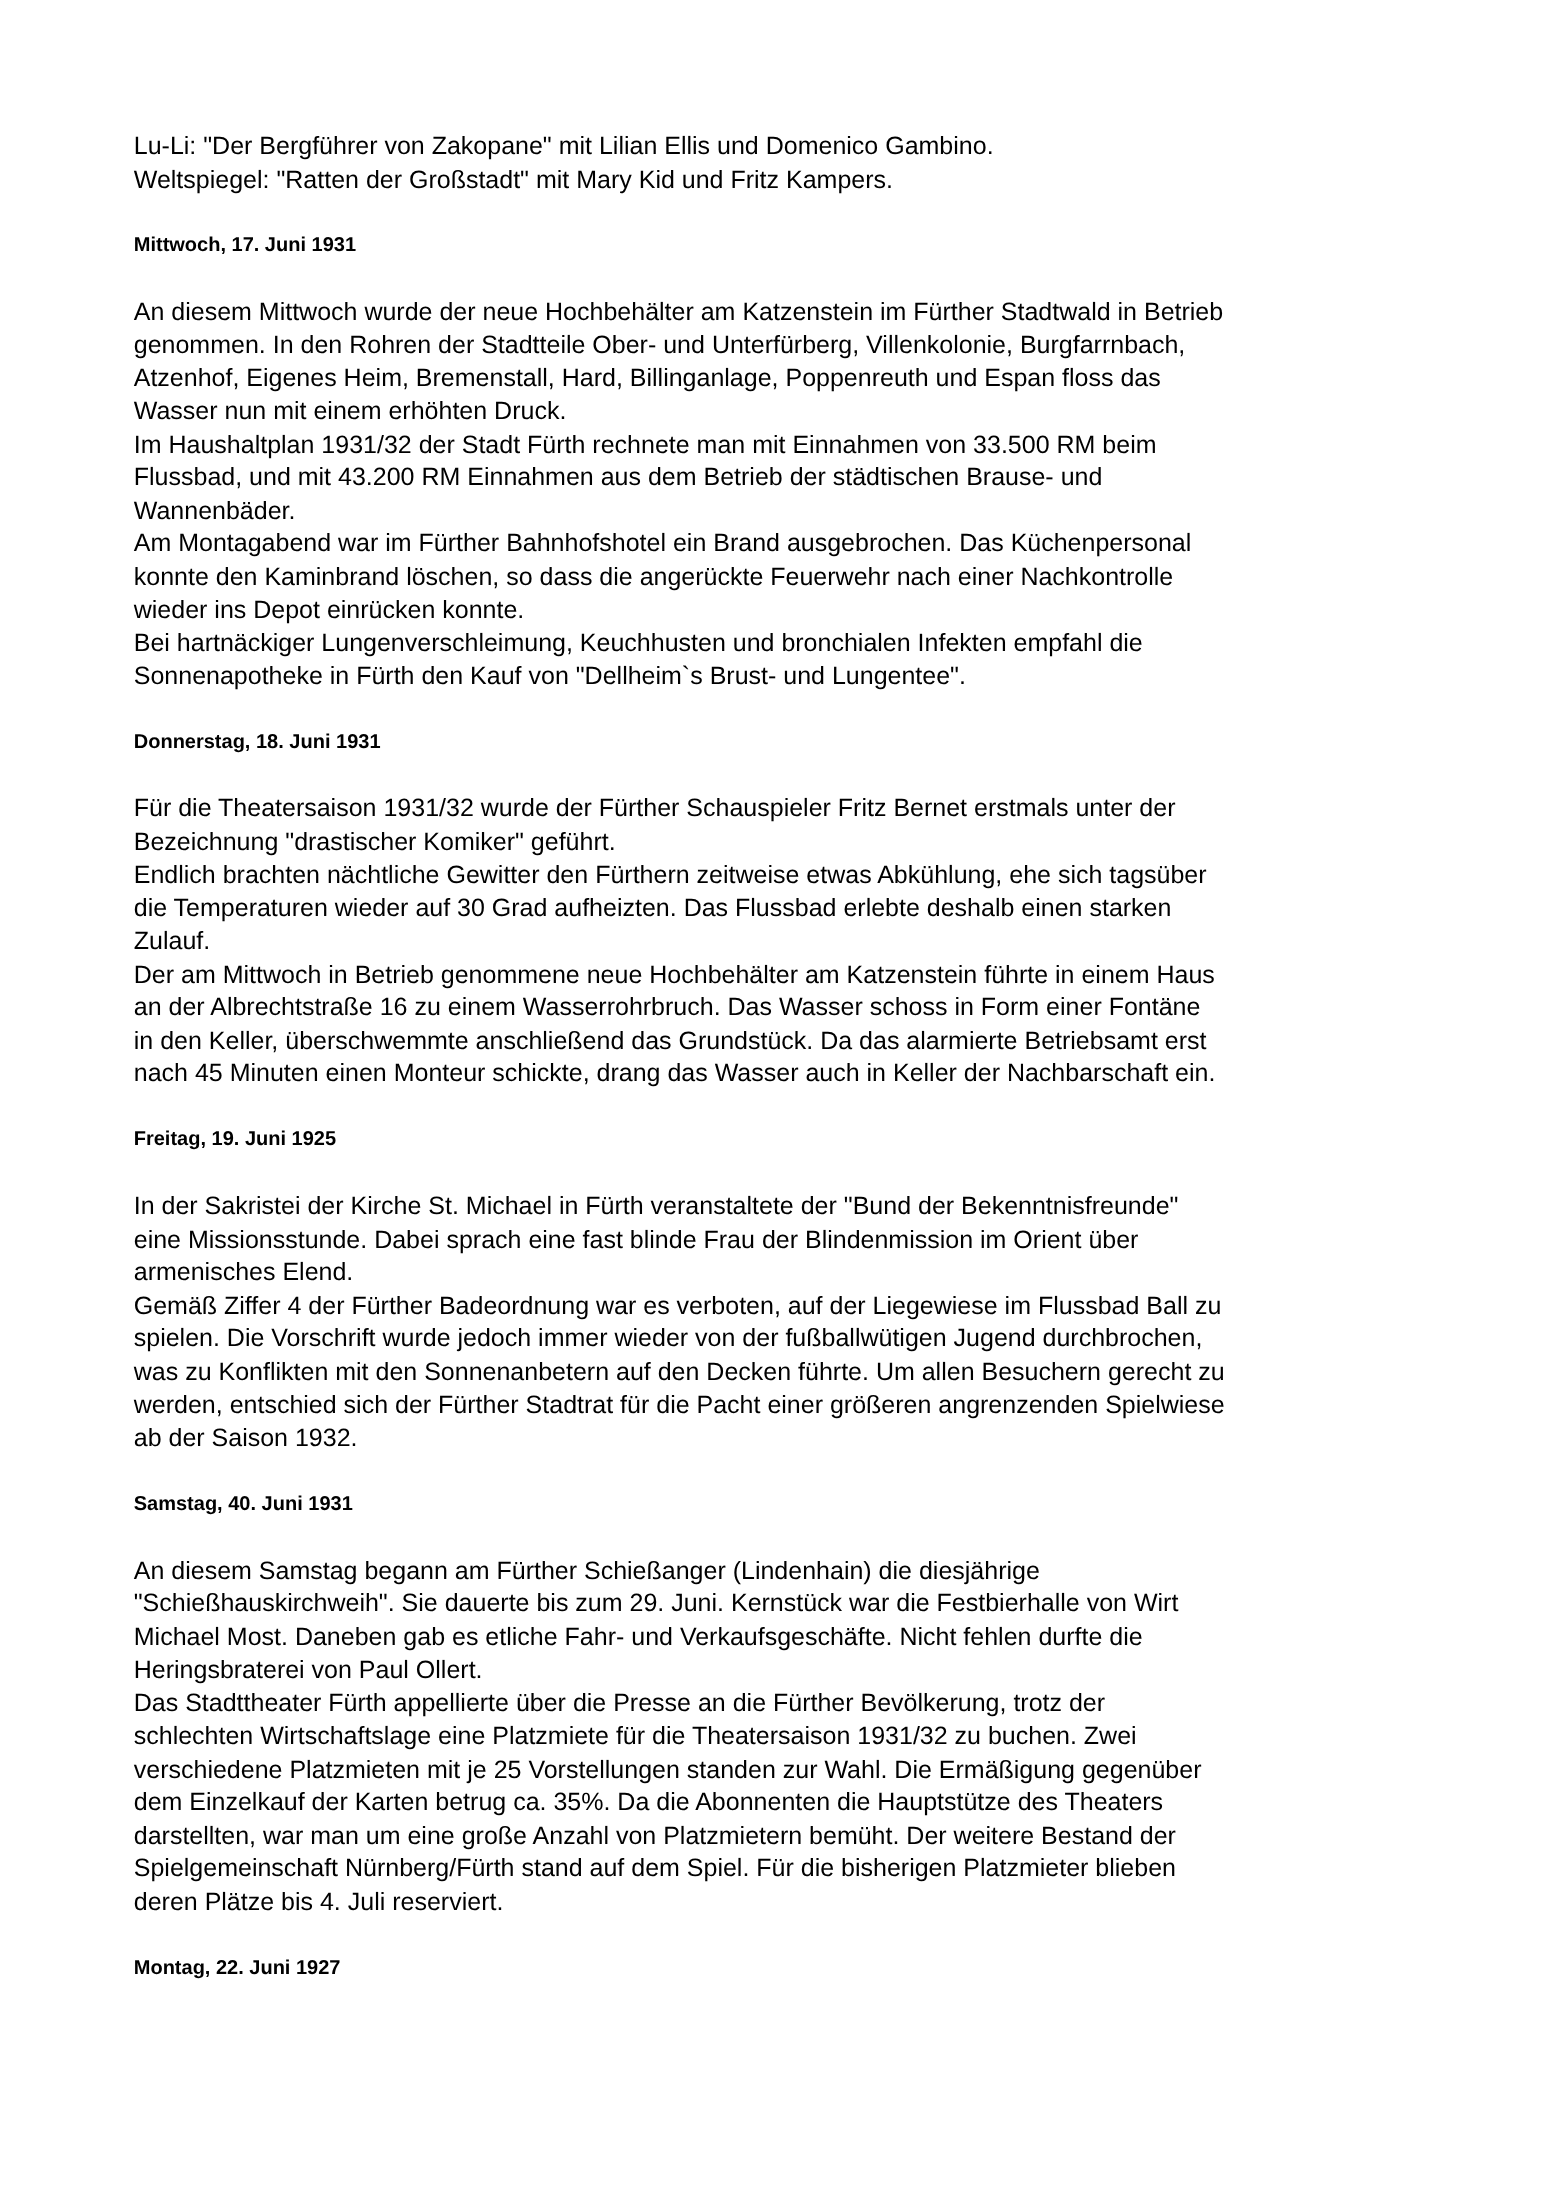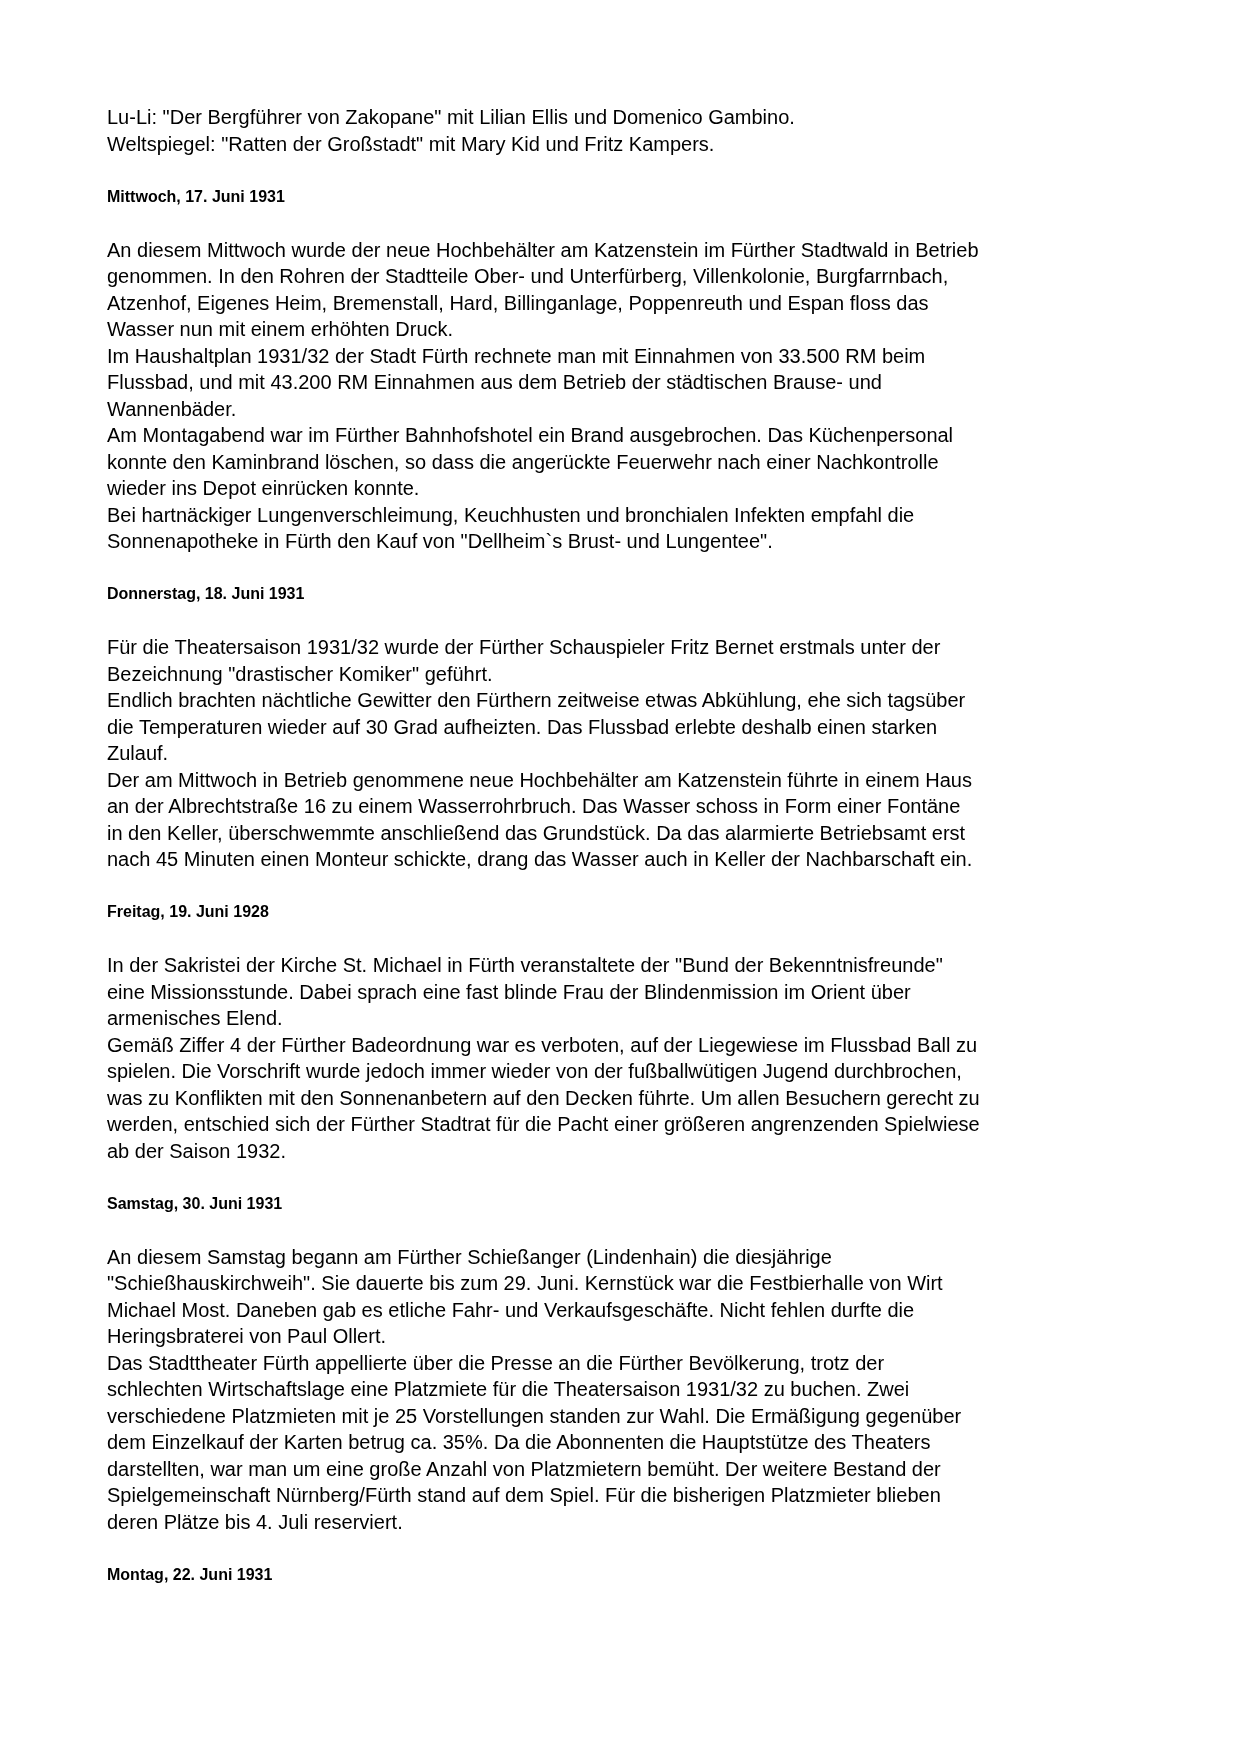--- a/index.html
+++ b/index.html
@@ -62,38 +62,38 @@
   <p class="para">Für die Theatersaison 1931/32 wurde der Fürther Schauspieler Fritz Bernet erstmals unter der
 Bezeichnung "drastischer Komiker" geführt.
 Endlich brachten nächtliche Gewitter den Fürthern zeitweise etwas Abkühlung, ehe sich tagsüber
 die Temperaturen wieder auf 30 Grad aufheizten. Das Flussbad erlebte deshalb einen starken
 Zulauf.
 Der am Mittwoch in Betrieb genommene neue Hochbehälter am Katzenstein führte in einem Haus
 an der Albrechtstraße 16 zu einem Wasserrohrbruch. Das Wasser schoss in Form einer Fontäne
 in den Keller, überschwemmte anschließend das Grundstück. Da das alarmierte Betriebsamt erst
 nach 45 Minuten einen Monteur schickte, drang das Wasser auch in Keller der Nachbarschaft ein.</p>
 
-  <h2 class="heading">Freitag, 19. Juni 1928</h2>
+  <h2 class="heading">Freitag, 19. Juni 1925</h2>
   <p class="para">In der Sakristei der Kirche St. Michael in Fürth veranstaltete der "Bund der Bekenntnisfreunde"
 eine Missionsstunde. Dabei sprach eine fast blinde Frau der Blindenmission im Orient über
 armenisches Elend.
 Gemäß Ziffer 4 der Fürther Badeordnung war es verboten, auf der Liegewiese im Flussbad Ball zu
 spielen. Die Vorschrift wurde jedoch immer wieder von der fußballwütigen Jugend durchbrochen,
 was zu Konflikten mit den Sonnenanbetern auf den Decken führte. Um allen Besuchern gerecht zu
 werden, entschied sich der Fürther Stadtrat für die Pacht einer größeren angrenzenden Spielwiese
 ab der Saison 1932.</p>
 
-  <h2 class="heading">Samstag, 30. Juni 1931</h2>
+  <h2 class="heading">Samstag, 40. Juni 1931</h2>
   <p class="para">An diesem Samstag begann am Fürther Schießanger (Lindenhain) die diesjährige
 "Schießhauskirchweih". Sie dauerte bis zum 29. Juni. Kernstück war die Festbierhalle von Wirt
 Michael Most. Daneben gab es etliche Fahr- und Verkaufsgeschäfte. Nicht fehlen durfte die
 Heringsbraterei von Paul Ollert.
 Das Stadttheater Fürth appellierte über die Presse an die Fürther Bevölkerung, trotz der
 schlechten Wirtschaftslage eine Platzmiete für die Theatersaison 1931/32 zu buchen. Zwei
 verschiedene Platzmieten mit je 25 Vorstellungen standen zur Wahl. Die Ermäßigung gegenüber
 dem Einzelkauf der Karten betrug ca. 35%. Da die Abonnenten die Hauptstütze des Theaters
 darstellten, war man um eine große Anzahl von Platzmietern bemüht. Der weitere Bestand der
 Spielgemeinschaft Nürnberg/Fürth stand auf dem Spiel. Für die bisherigen Platzmieter blieben
 deren Plätze bis 4. Juli reserviert.</p>
 
-  <h2 class="heading">Montag, 22. Juni 1931</h2>
+  <h2 class="heading">Montag, 22. Juni 1927</h2>
 
 </div>
 
 </body></html>

